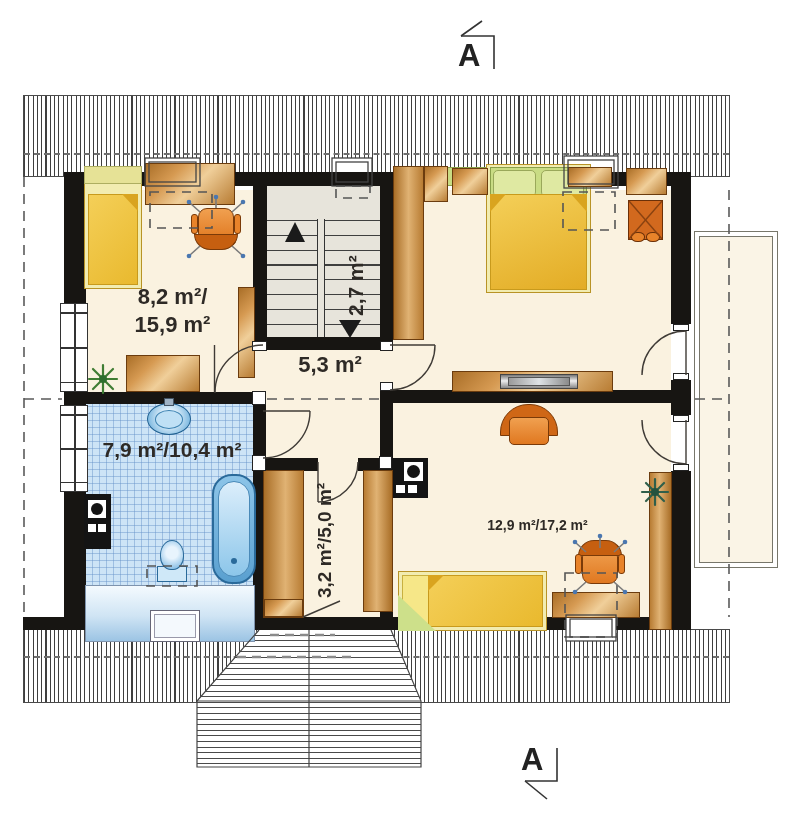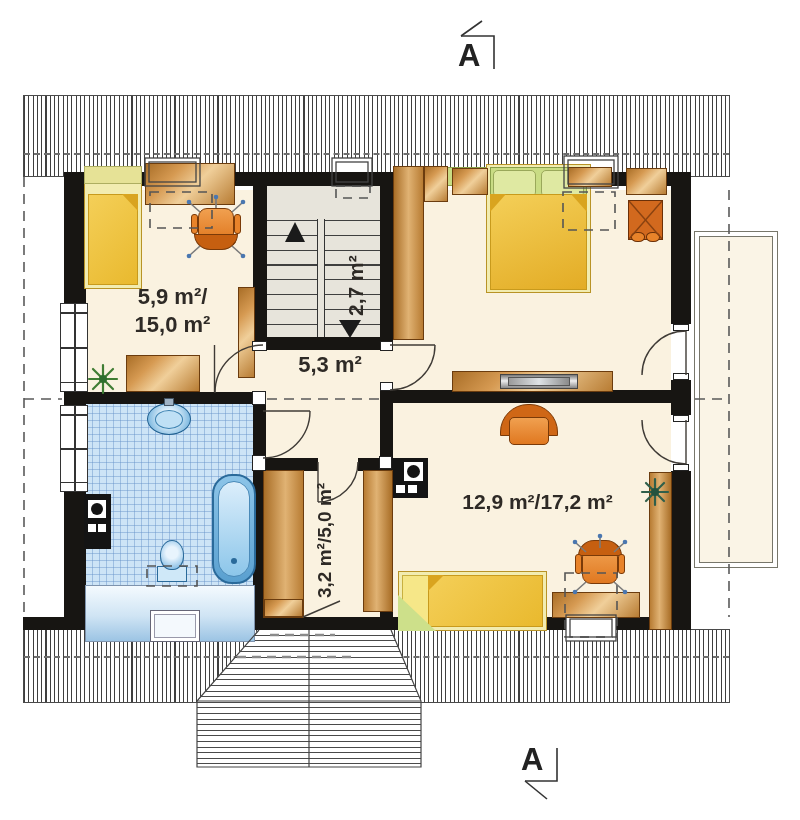--- a/index.html
+++ b/index.html
@@ -294,22 +294,23 @@
       <line x1="0" y1="0" x2="0" y2="13"></line>
         <line x1="0" y1="0" x2="0" y2="-13"></line>
       <line x1="0" y1="0" x2="9" y2="9"></line>
         <line x1="0" y1="0" x2="-9" y2="9"></line>
       <line x1="0" y1="0" x2="9" y2="-9"></line>
         <line x1="0" y1="0" x2="-9" y2="-9"></line>
       <circle cx="0" cy="0" r="4" fill="#24523e" stroke="none"></circle>
     </g>
   </svg>
 
-  <div class="abs lbl" style="left:100px;top:284px;width:145px;">5,9 m²/</div>
-  <div class="abs lbl" style="left:100px;top:312px;width:145px;">15,0 m²</div>
+  <div class="abs lbl" style="left:100px;top:284px;width:145px;">8,2 m²/</div>
+  <div class="abs lbl" style="left:100px;top:312px;width:145px;">15,9 m²</div>
+  <div class="abs lbl" style="left:83px;top:438px;width:178px;font-size:21px;">7,9 m²/10,4 m²</div>
   <div class="abs lbl" style="left:285px;top:352px;width:90px;">5,3 m²</div>
-  <div class="abs lbl" style="left:445px;top:490px;width:185px;font-size:21px;">12,9 m²/17,2 m²</div>
+  <div class="abs lbl" style="left:445px;top:517px;width:185px;font-size:14px;">12,9 m²/17,2 m²</div>
   <div class="abs vlbl" style="left:344px;top:238px;height:95px;font-size:21px;">2,7 m²</div>
   <div class="abs vlbl" style="left:314px;top:466px;height:148px;font-size:19px;">3,2 m²/5,0 m²</div>
   <div class="abs marker" style="left:458px;top:38px;">A</div>
   <div class="abs marker" style="left:521px;top:742px;">A</div>
 
 </div>
 
 </body></html>

